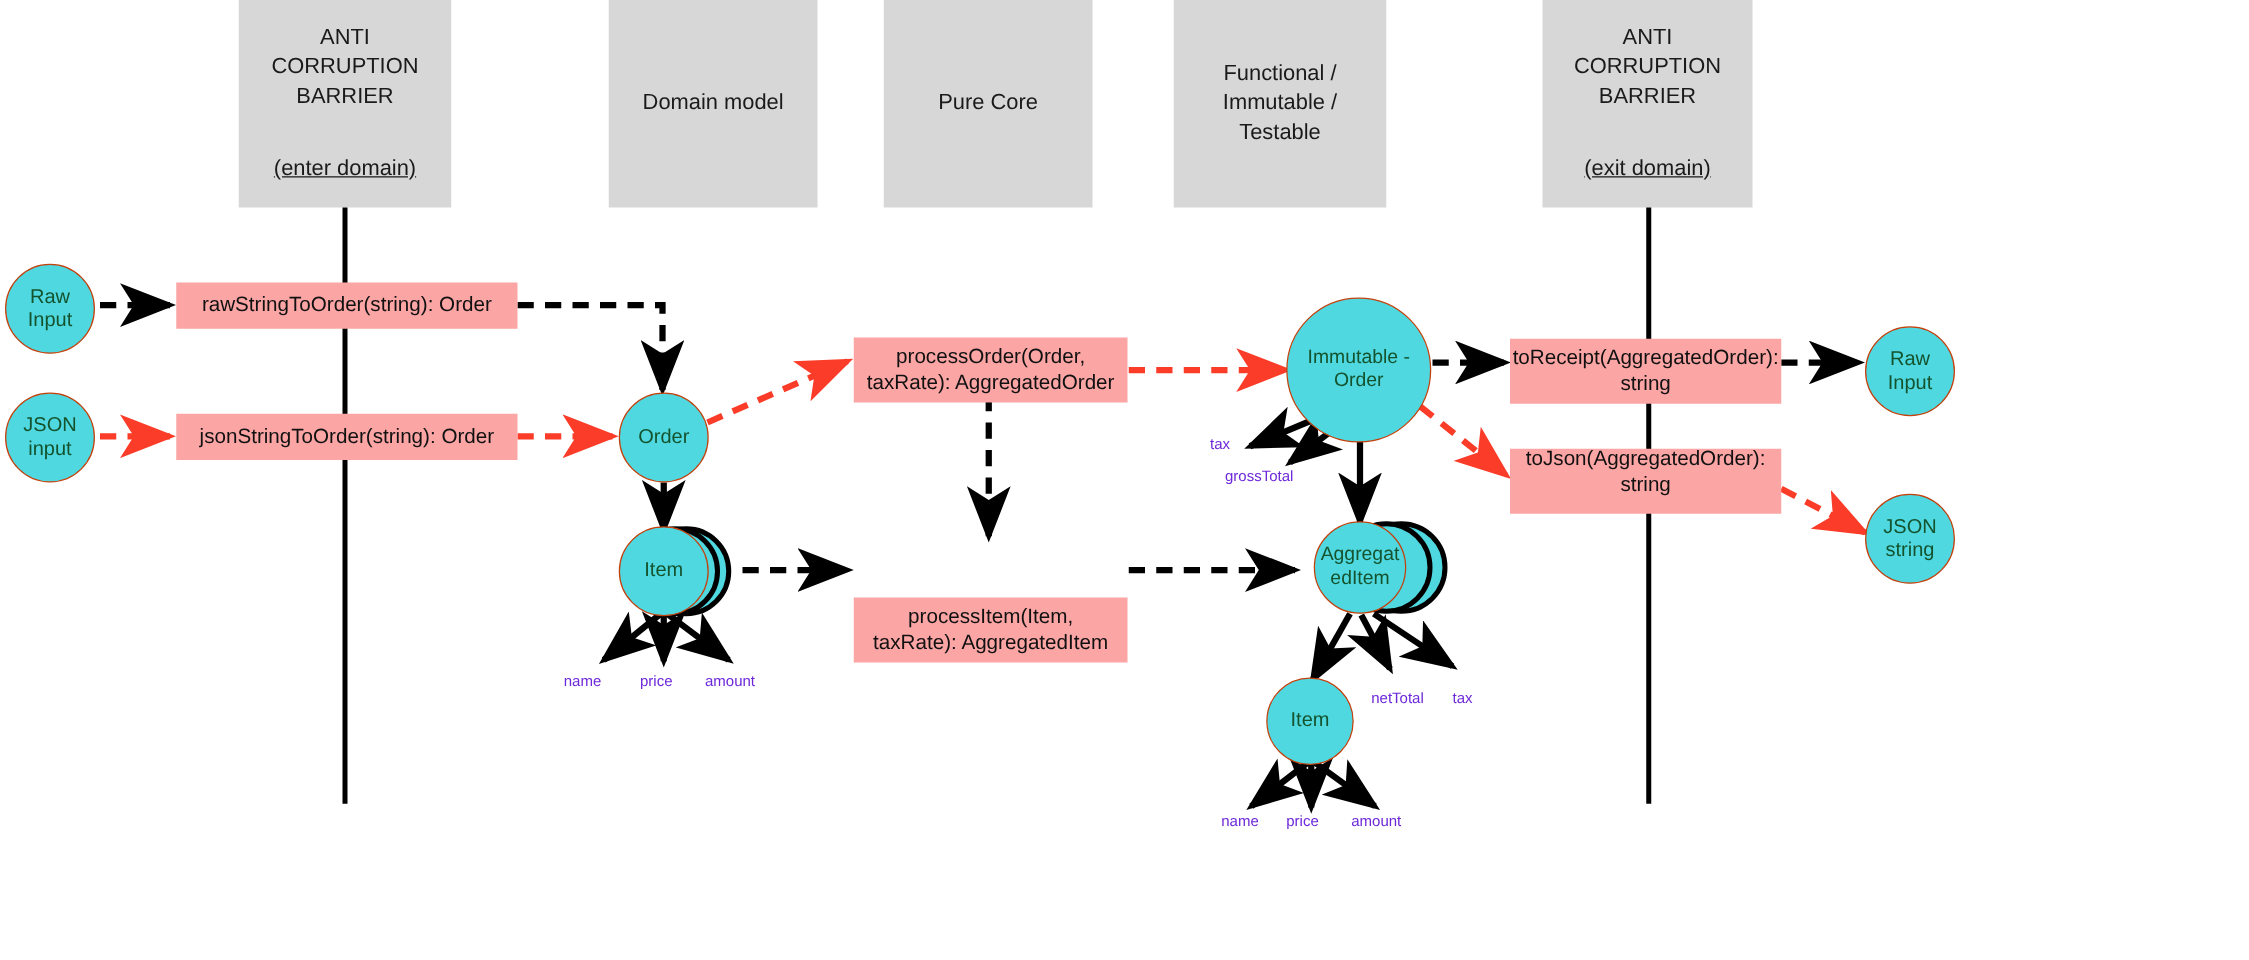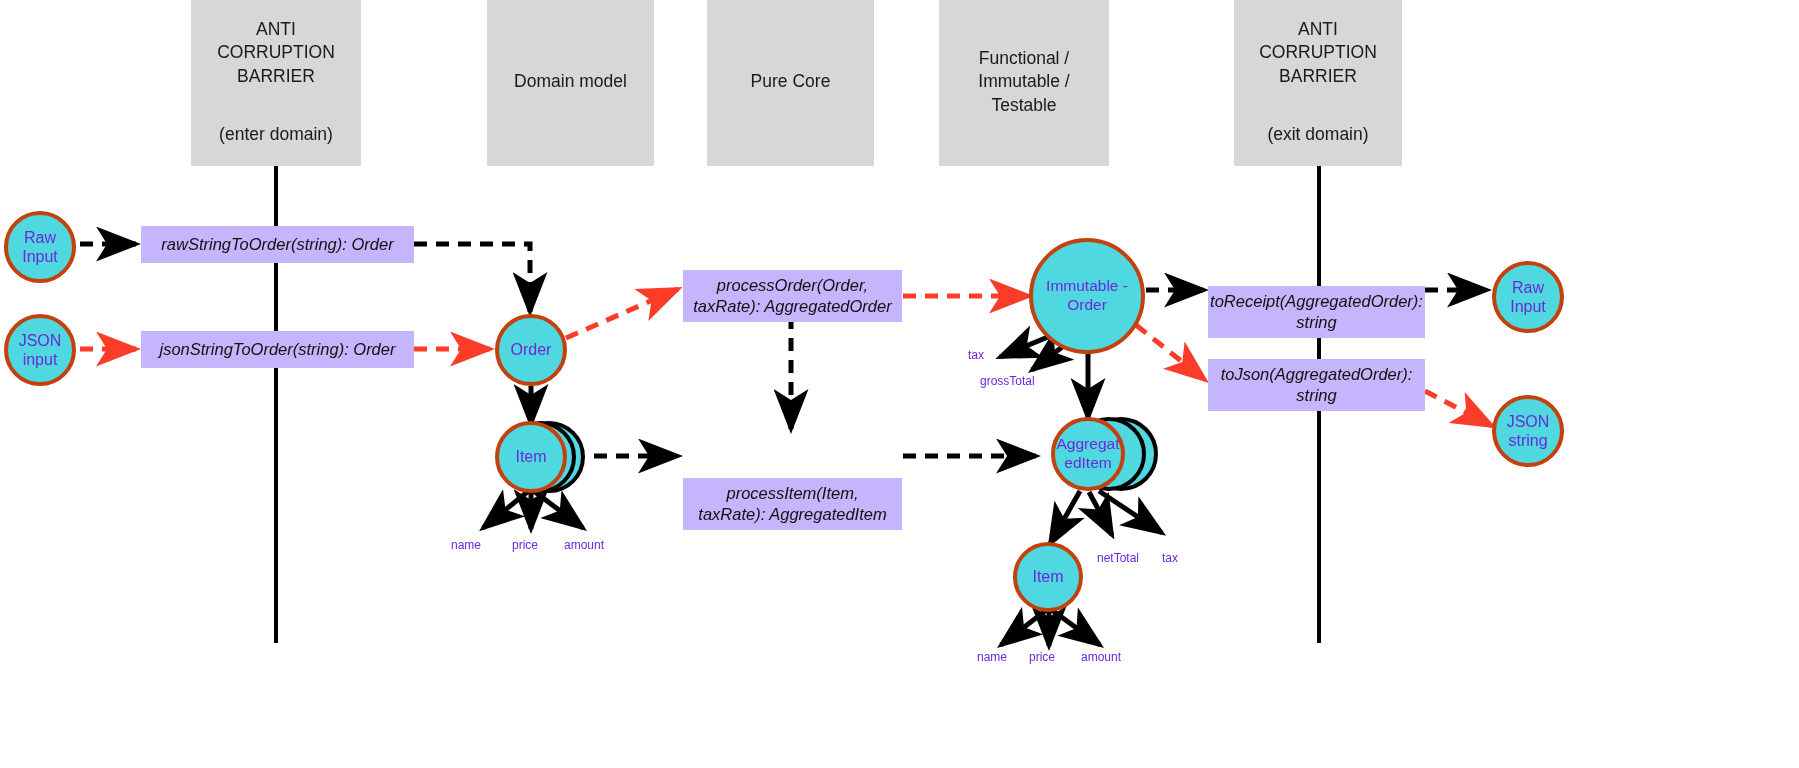--- a/index.html
+++ b/index.html
@@ -37,56 +37,56 @@
     justify-content: center;
     text-align: center;
     font-size: 17.5px;
     line-height: 1.32;
     color: #1a1a1a;
     padding: 0 6px;
     box-sizing: border-box;
   }
   .band .sub {
     margin-top: 35px;
+    text-decoration: underline;
   }
   
   .barrier-line {
     position: absolute;
     width: 4px;
     background: #000000;
   }
   
   .fnbox {
     position: absolute;
-    background: #c4b5fd;
+    background: #fca5a5;
     color: #111111;
     display: flex;
     align-items: center;
     justify-content: center;
     text-align: center;
     font-size: 16.5px;
     line-height: 1.28;
     box-sizing: border-box;
     padding: 12px 8px;
-    font-style: italic;
   }
   
   .node {
     position: absolute;
     border-radius: 50%;
     background: #4fd8e0;
-    border: 4px solid #c2410c;
+    border: 1px solid #c2410c;
     box-sizing: border-box;
     display: flex;
     align-items: center;
     justify-content: center;
     text-align: center;
     font-size: 16px;
     line-height: 1.2;
-    color: #6d28d9;
+    color: #14532d;
     z-index: 3;
   }
   .node.small { font-size: 15.5px; }
   
   .stack-disc {
     position: absolute;
     border-radius: 50%;
     background: #4fd8e0;
     border: 4px solid #000000;
     box-sizing: border-box;
@@ -199,25 +199,25 @@
   </div>
 
   <div class="fnbox" style="left:683px; top:270px; width:219px; height:52px;text-align:center;">
     <span>processOrder(Order, taxRate): AggregatedOrder</span>
   </div>
 
   <div class="fnbox" style="left:683px; top:431px; width:219px; height:52px;margin-top:47px;">
     <span>processItem(Item, taxRate): AggregatedItem</span>
   </div>
 
-  <div class="fnbox" style="left:1208px; top:271px; width:217px; height:52px;margin-top:15px;">
+  <div class="fnbox" style="left:1208px; top:271px; width:217px; height:52px;">
     <span>toReceipt(AggregatedOrder): string</span>
   </div>
 
-  <div class="fnbox" style="left:1208px; top:359px; width:217px; height:52px;">
+  <div class="fnbox" style="left:1208px; top:359px; width:217px; height:52px;align-items:flex-end;">
     <span>toJson(AggregatedOrder): string</span>
   </div>
 
   <div class="node" style="left:4px; top:211px; width:72px; height:72px;">
     <span>Raw Input</span>
   </div>
 
   <div class="node" style="left:4px; top:314px; width:72px; height:72px;">
     <span>JSON input</span>
   </div>

